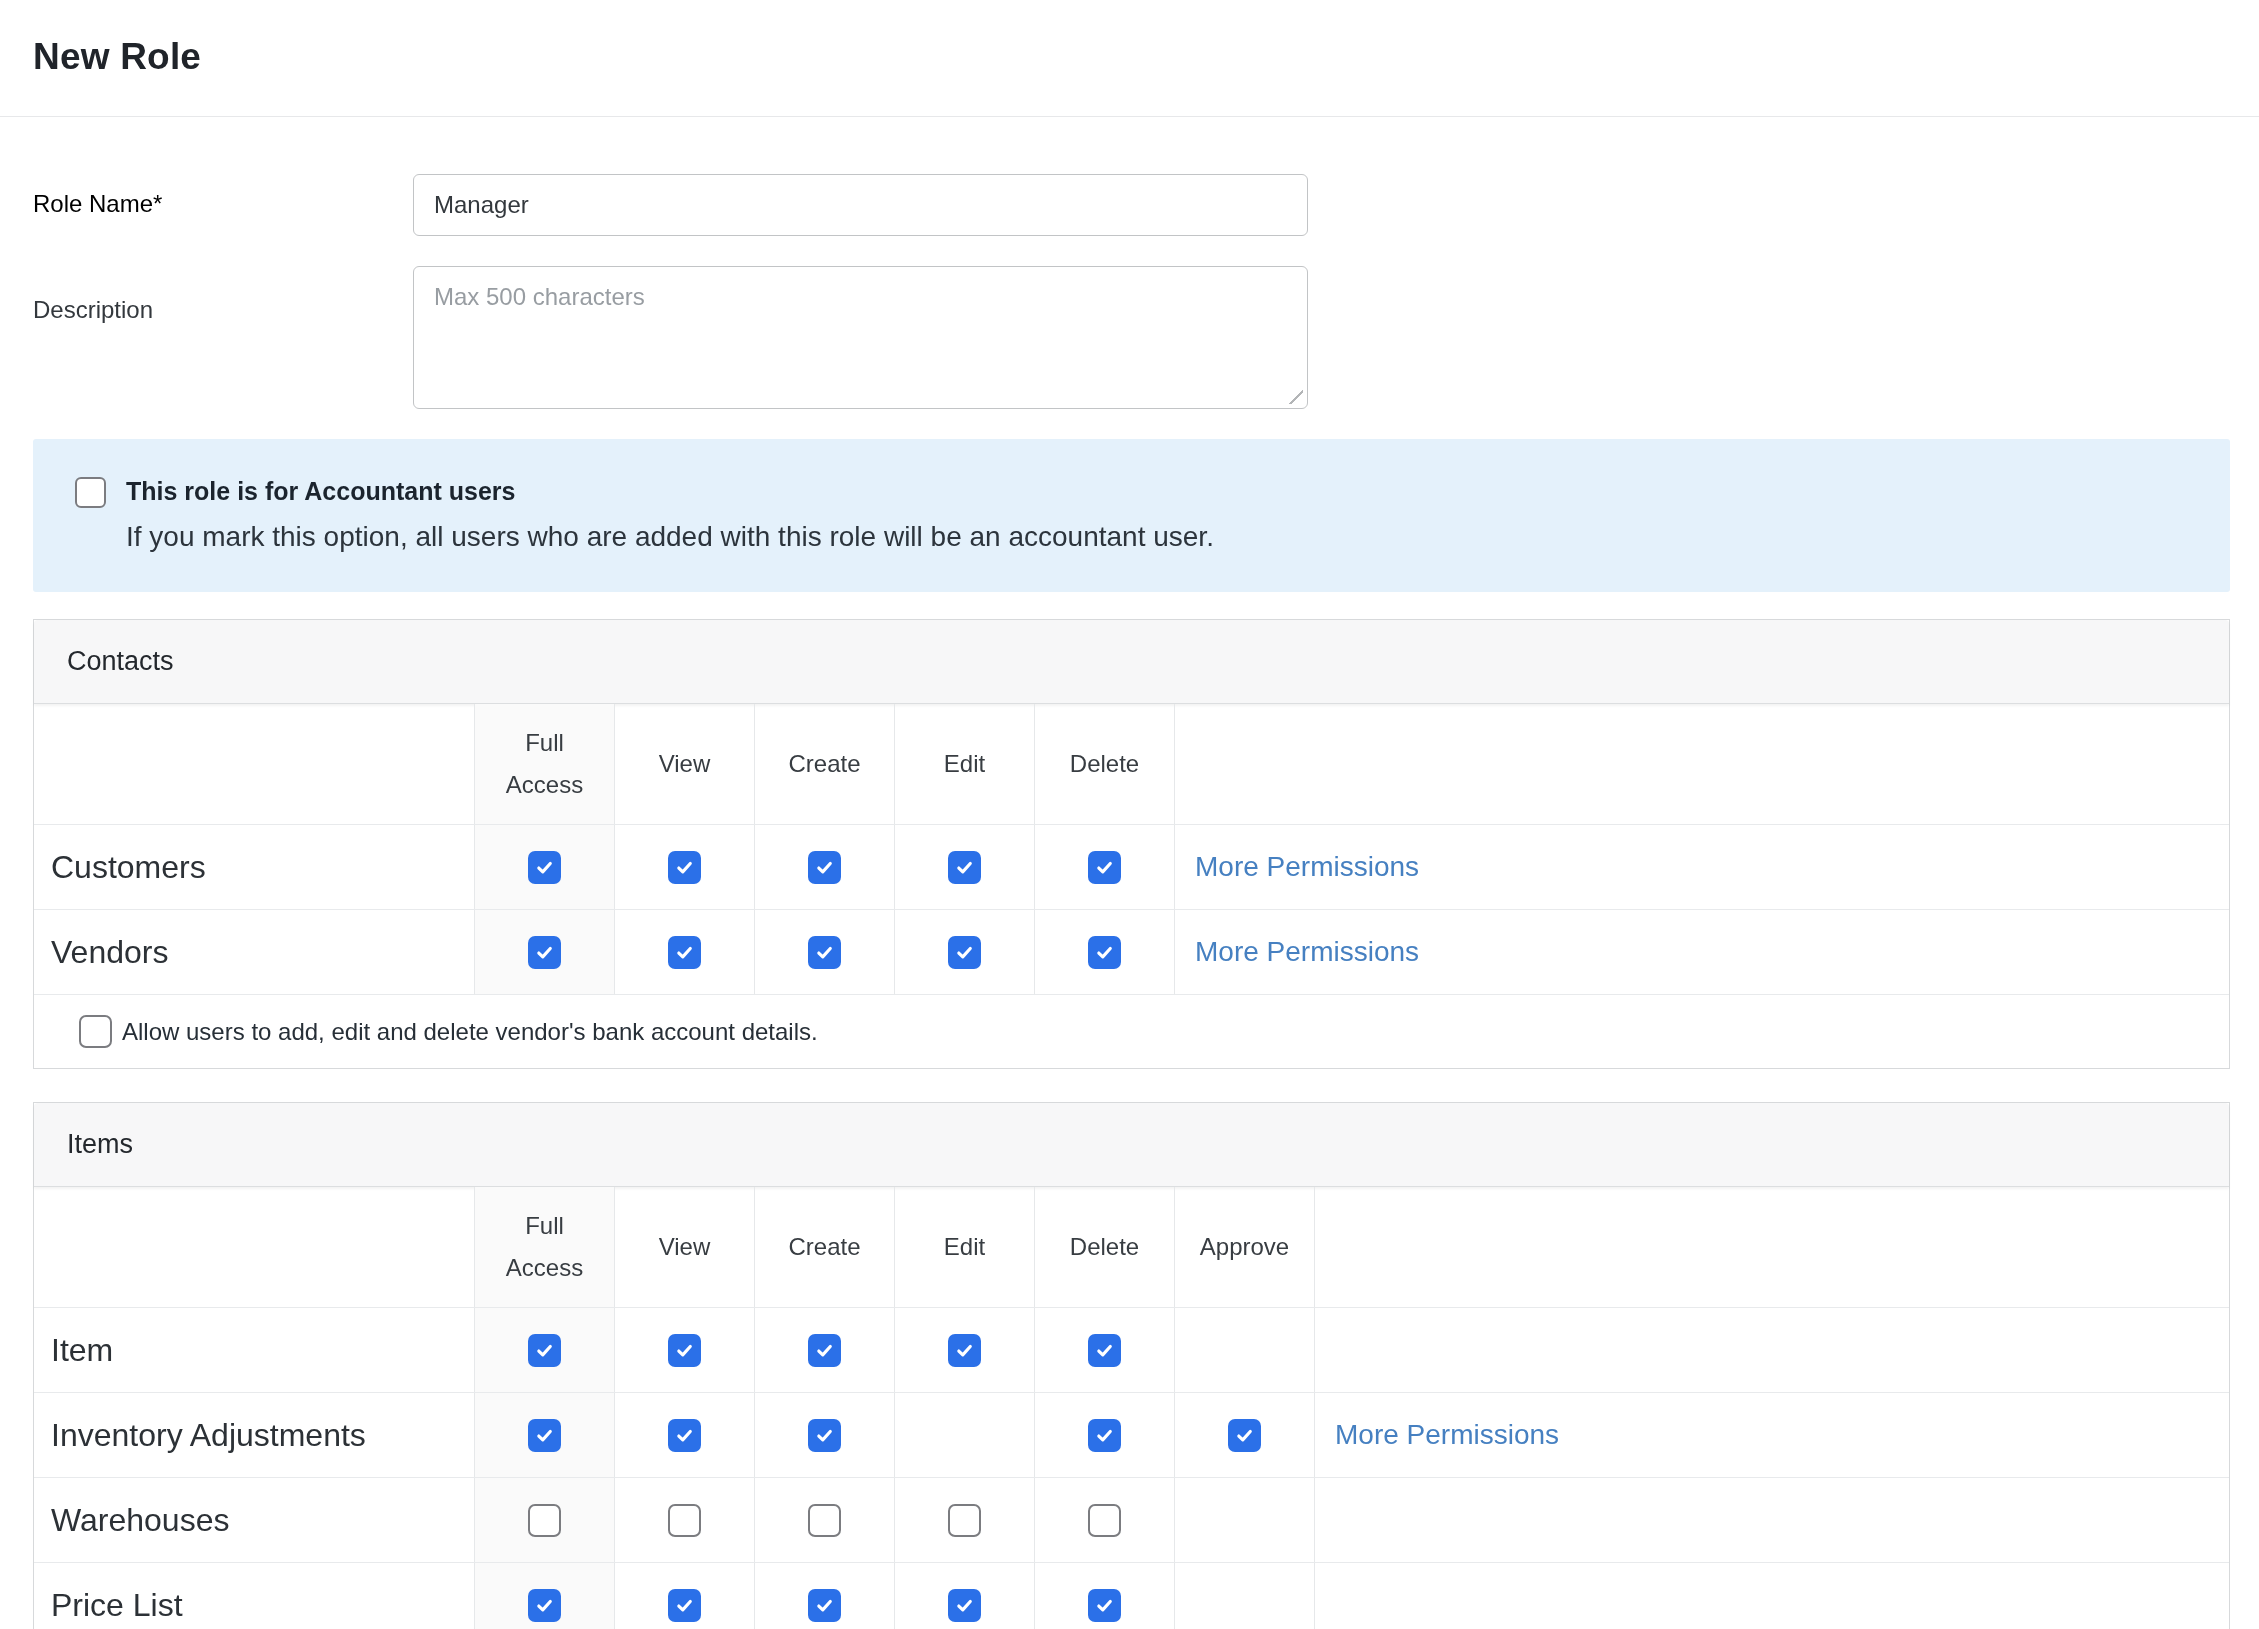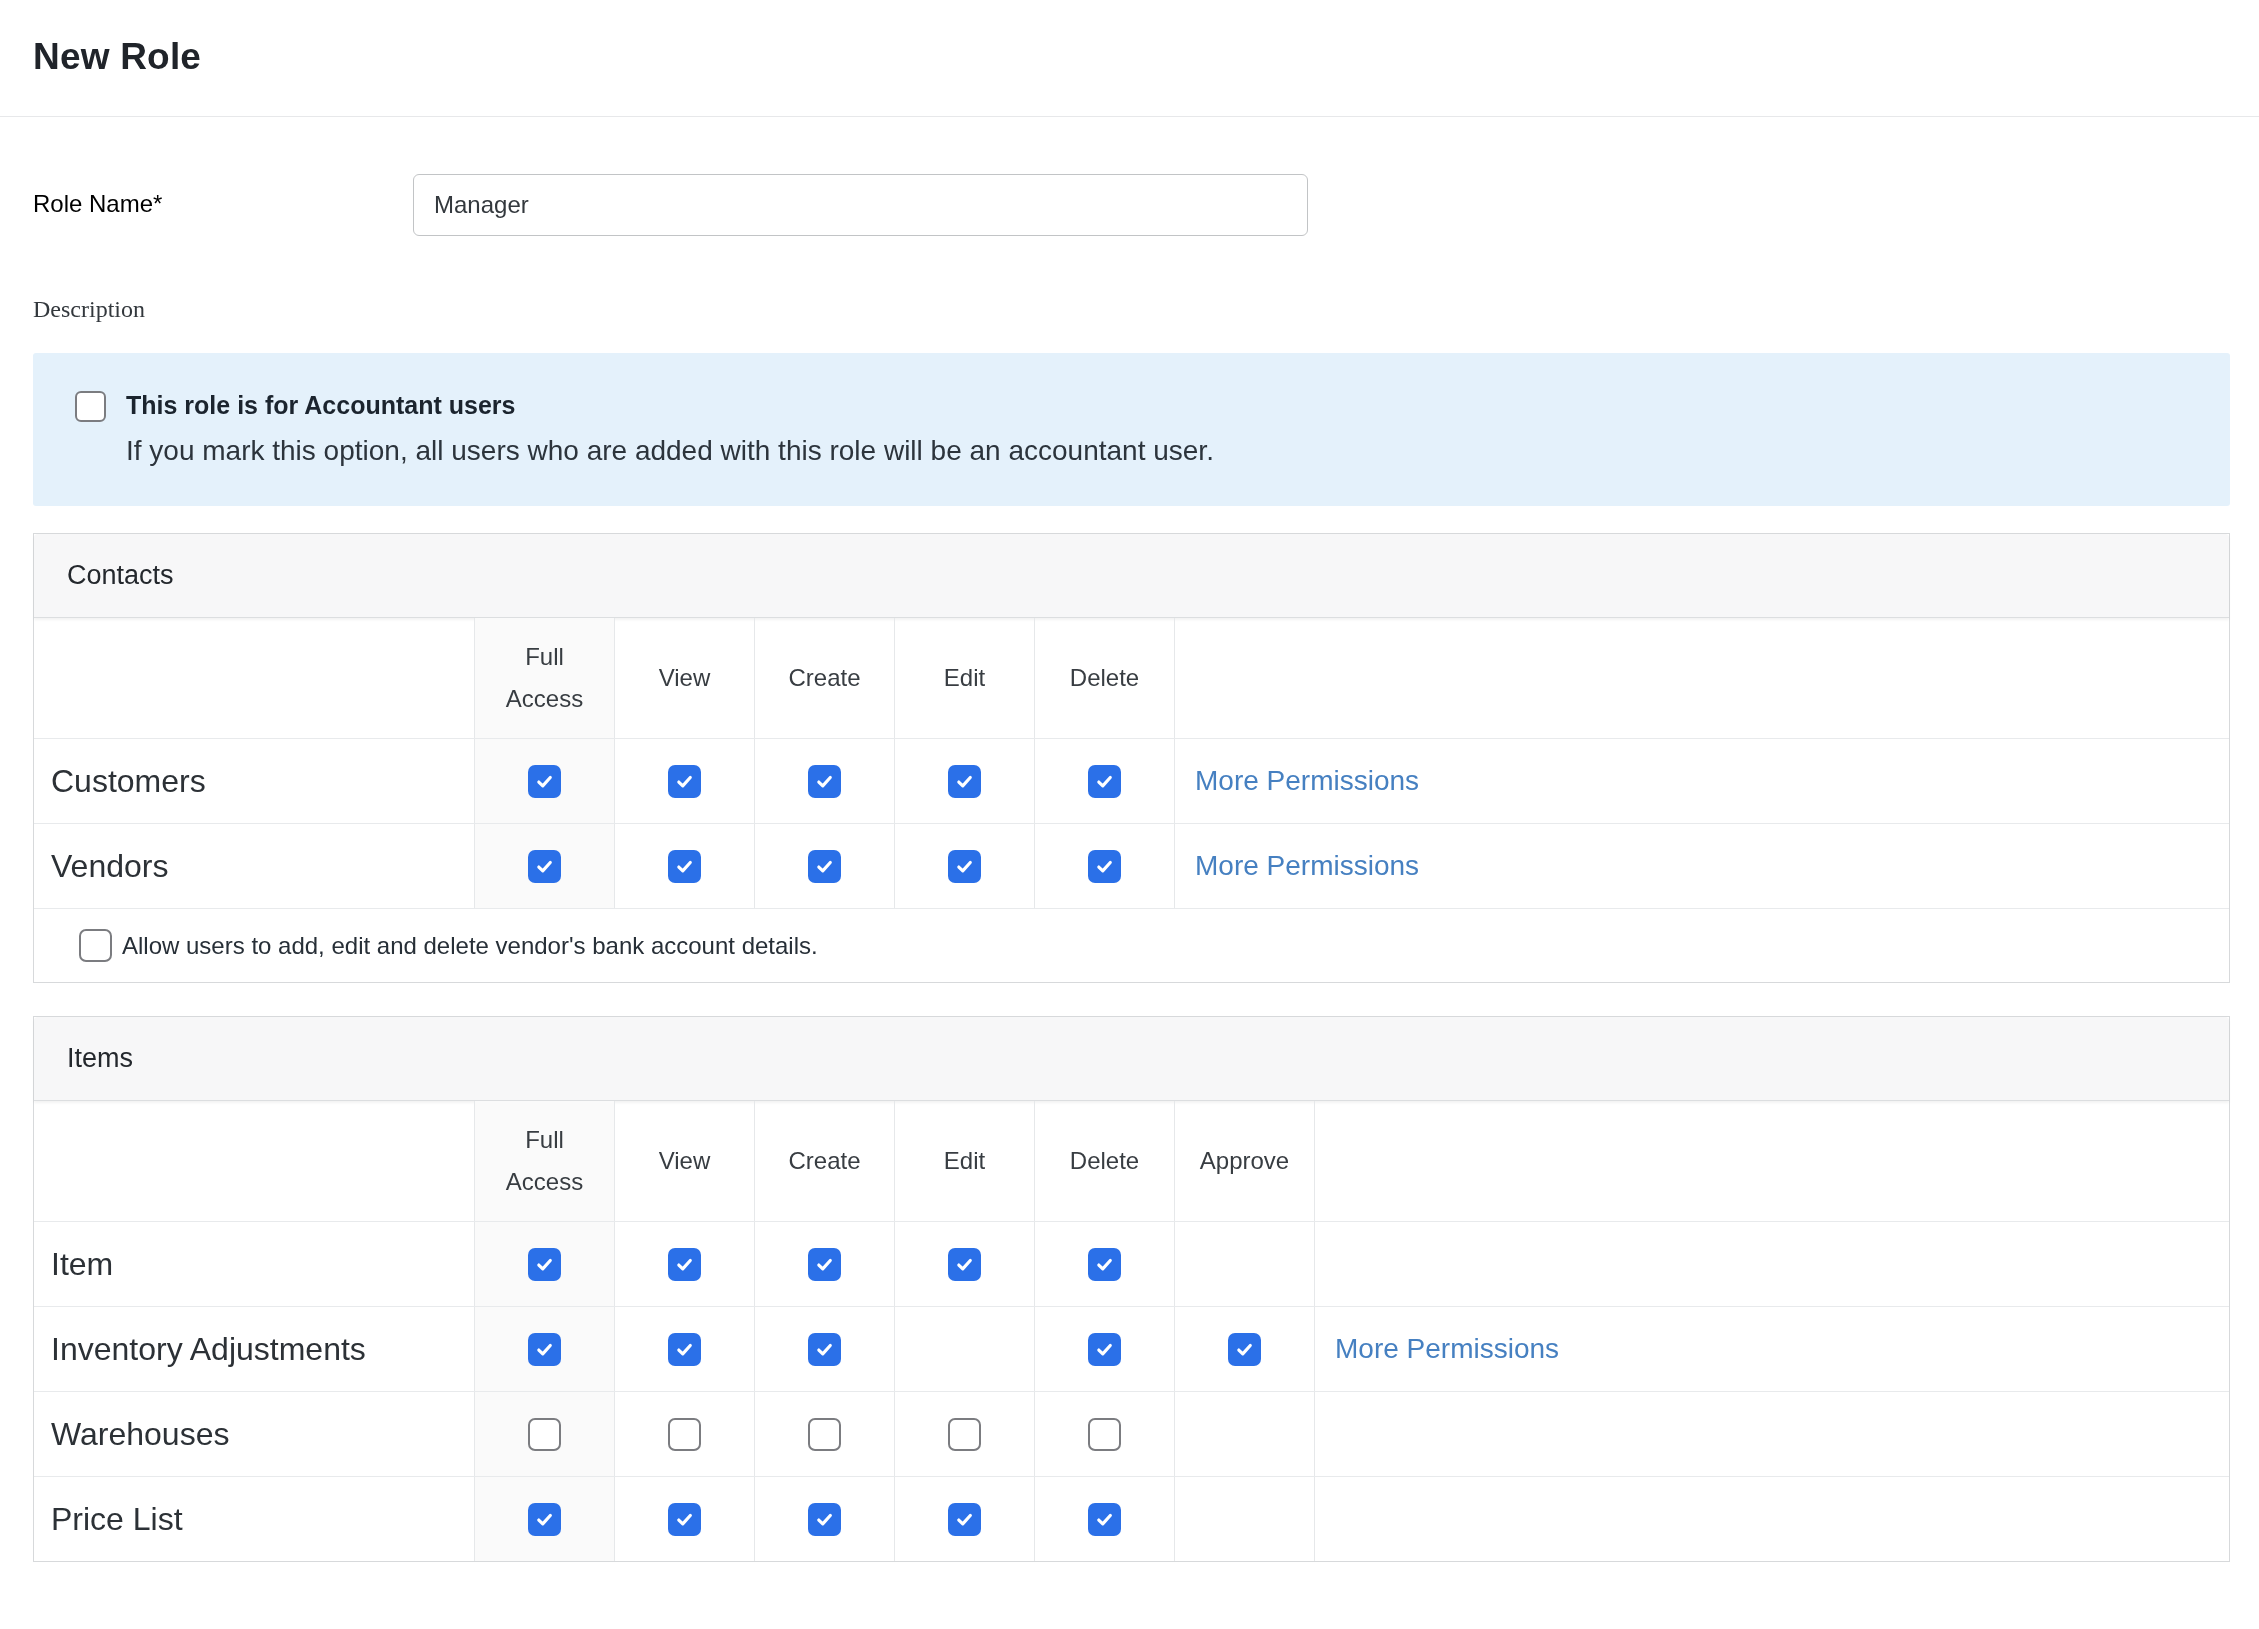--- a/index.html
+++ b/index.html
@@ -8,21 +8,21 @@
 
   
   .app-header { height:117px; border-bottom:1px solid #e7e8ea; padding:36px 0 0 33px; }
   .page-title { font-size:37px; font-weight:700; color:#20242a; letter-spacing:.2px; }
 
   
   .form-area { padding:57px 0 0 33px; }
   .form-row { display:flex; margin-bottom:30px; }
   .form-label { width:380px; font-size:24px; padding-top:16px; color:#33383d; }
   .form-label.required { color:#000000; }
-  .form-label.top { padding-top:30px;font-family:Liberation Serif, serif; }
+  .form-label.top { padding-top:30px; }
   .text-input { width:895px; height:62px; border:1px solid #c2c4c6; border-radius:6px;
                 font-size:24px; color:#33383d; padding:0 20px;
                 font-family:"Liberation Sans", sans-serif; outline:none; }
   .textarea-wrap { position:relative; width:895px; }
   .desc-textarea { width:895px; height:143px; border:1px solid #c2c4c6; border-radius:6px;
                    font-size:24px; color:#33383d; padding:16px 20px; resize:none;
                    font-family:"Liberation Sans", sans-serif; outline:none; display:block; }
   .desc-textarea::placeholder, .text-input::placeholder { color:#989da2; }
   .resize-handle { position:absolute; right:5px; bottom:5px; width:18px; height:18px;
                    pointer-events:none;
@@ -79,20 +79,24 @@
   <div class="page-title">New Role</div>
 </div>
 
 <div class="form-area">
   <div class="form-row">
     <div class="form-label required">Role Name*</div>
     <input class="text-input" type="text" value="Manager" style="">
   </div>
   <div class="form-row">
     <div class="form-label top">Description</div>
+    <div class="textarea-wrap">
+      <textarea class="desc-textarea" placeholder="Max 500 characters" style=""></textarea>
+      <div class="resize-handle"></div>
+    </div>
   </div>
 </div>
 
 <div class="banner">
   <div class="cb small unchecked" style="margin-top:2px;"></div>
   <div class="banner-text">
     <div class="banner-title">This role is for Accountant users</div>
     <div class="banner-sub">If you mark this option, all users who are added with this role will be an accountant user.</div>
   </div>
 </div>

